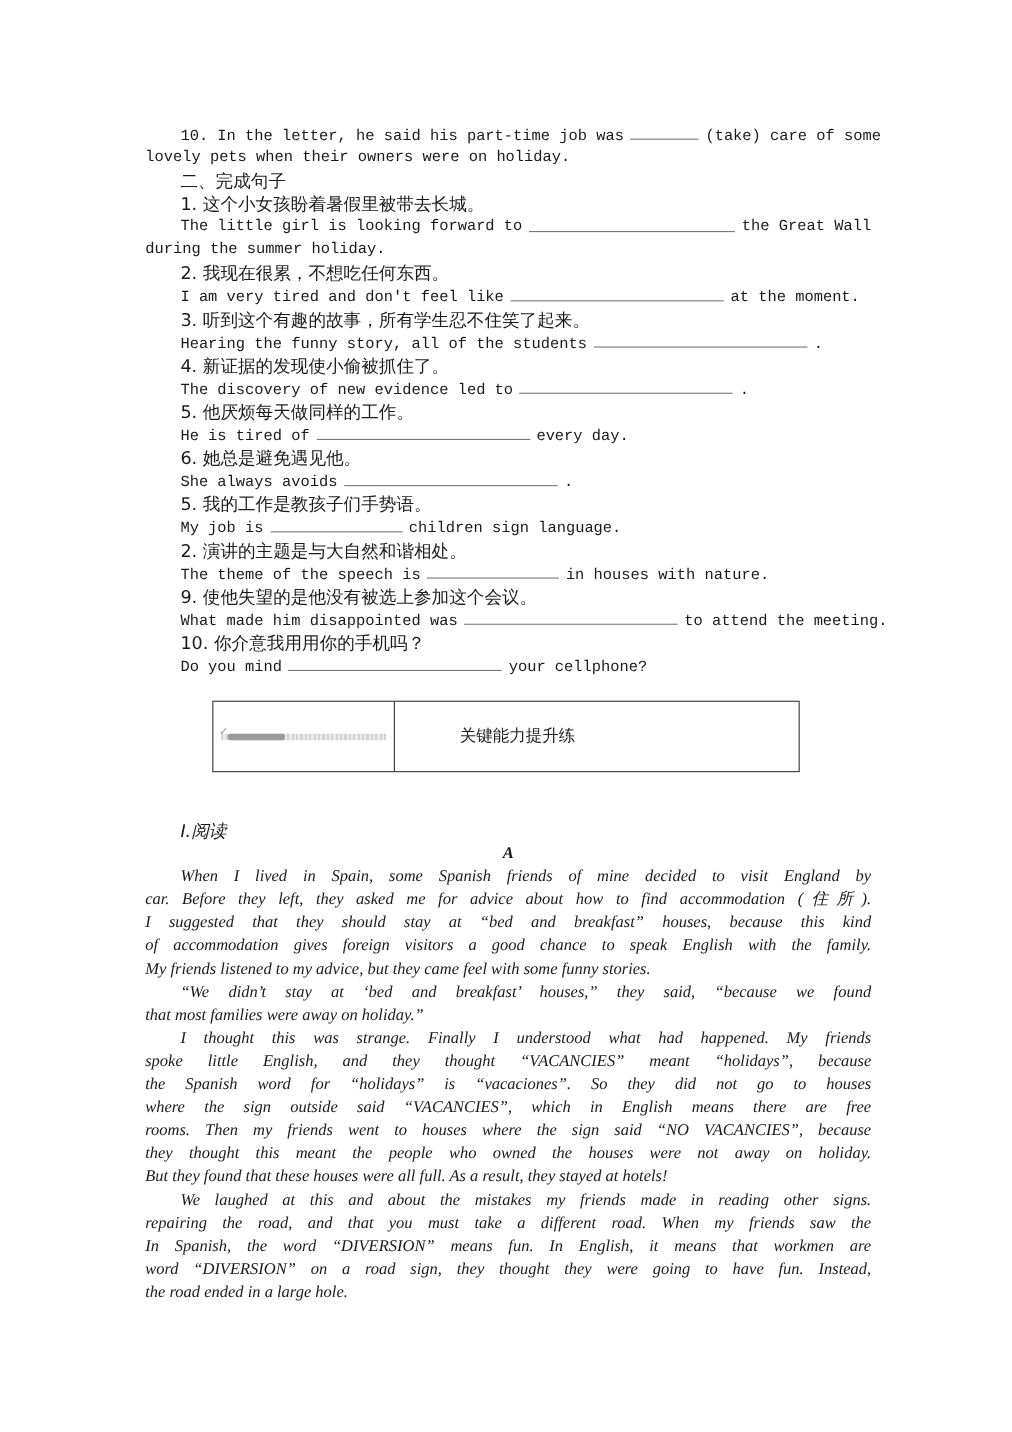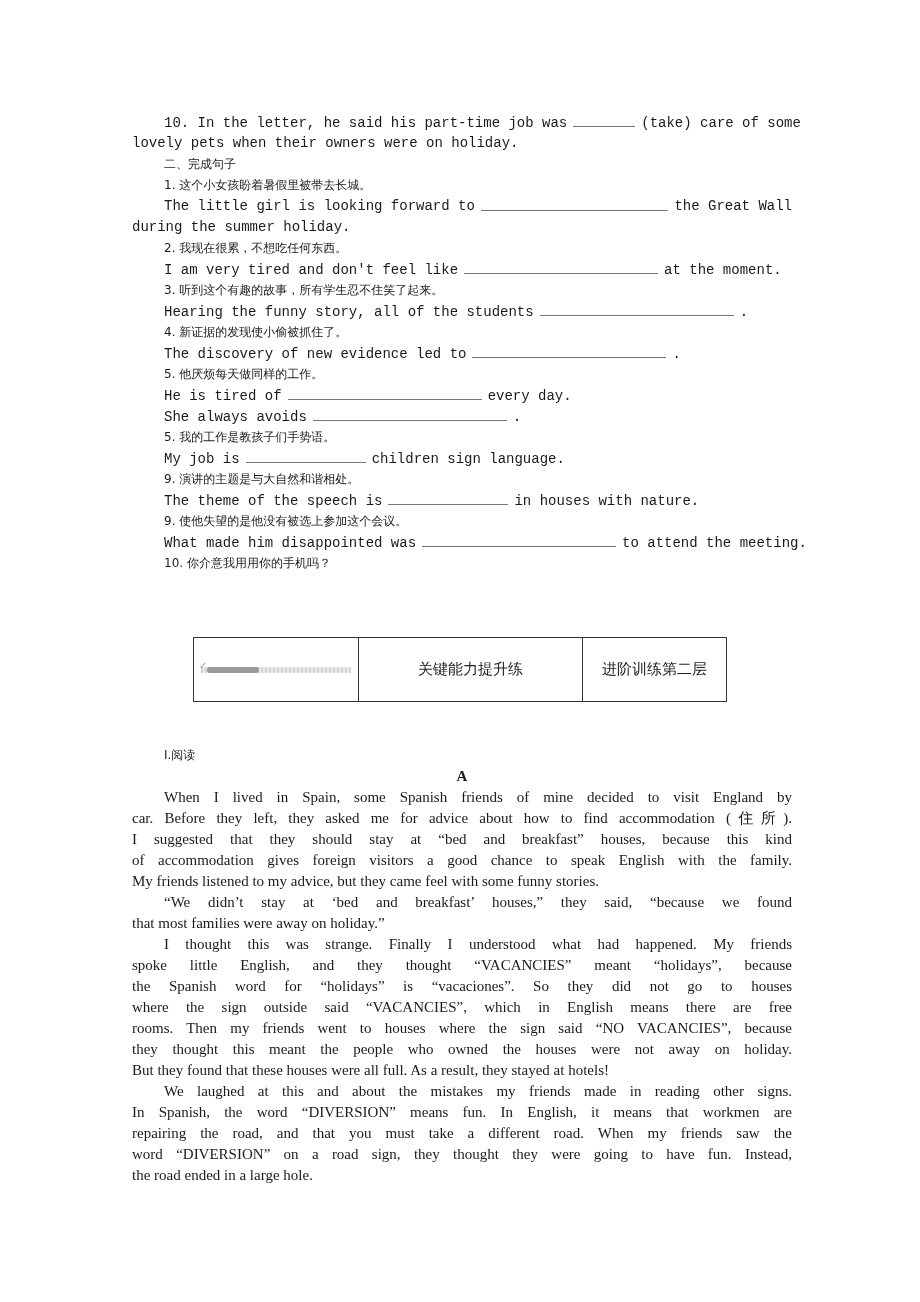--- a/index.html
+++ b/index.html
@@ -2,39 +2,39 @@
 <html><head>
 <meta charset="utf-8">
 <style>
   html, body { margin: 0; padding: 0; background: #ffffff; }
   body { width: 920px; height: 1302px; position: relative; overflow: hidden; color: #1a1a1a; }
   .page { position: absolute; left: 132px; top: 112px; width: 660px;
           font-family: "Liberation Mono", "DejaVu Sans Mono", monospace; font-size: 14px; }
   .line { height: 21px; line-height: 21px; white-space: nowrap; }
   .indent { padding-left: 32px; }
   .just { display: flex; justify-content: space-between; white-space: nowrap; }
-  .zh { font-family: "DejaVu Sans", sans-serif; font-size: 12px; }
+  .zh { font-family: "DejaVu Sans", sans-serif; font-size: 16px; }
   .blank { display: inline-block; border-bottom: 1px solid #777; height: 14px; vertical-align: baseline; margin: 0 6px; }
   .b-short { width: 62px; }
   .b-med { width: 120px; }
   .b-long { width: 194px; }
   .banner { position: absolute; left: 193px; top: 637px; width: 532px; height: 63px;
             border: 1px solid #333; display: flex; }
   .banner .cell { border-right: 1px solid #333; display: flex; align-items: center; justify-content: center;
                   font-family: "DejaVu Sans", sans-serif; font-size: 15px; color: #222; }
   .banner .cell:last-child { border-right: none; }
   .c1 { width: 164px; }
   .c2 { width: 223px; }
   .c3 { flex: 1; }
   .progress { width: 150px; height: 6px; background: repeating-linear-gradient(90deg,#d4d4d4 0 2px,#eaeaea 2px 4px); position: relative; }
   .progress .fill { position: absolute; left: 6px; top: 0; width: 52px; height: 6px; background: #9a9a9a; border-radius: 3px; }
   .progress .check { position: absolute; left: -2px; top: -7px; font-size: 10px; color: #999; }
   .reading { position: absolute; left: 132px; top: 745px; width: 660px;
              font-family: "Liberation Serif", "DejaVu Serif", serif; font-size: 15px; }
-  .reading .line { height: 21px; line-height: 21px; }
+  .reading .line { height: 21px; line-height: 21px; font-style: italic; }
   .center { text-align: center; font-weight: bold; }
   .para-first { text-indent: 32px; }
   .justify { text-align: justify; text-align-last: justify; white-space: normal; }
 </style>
 </head>
 <body>
 
 <div class="page">
   <div class="line indent just">
     <span><span>10. In the letter, he said his part-time job was</span><span class="blank b-short"></span><span>(take) care of some</span></span>
@@ -56,60 +56,61 @@
 
   <div class="line indent zh">3. 听到这个有趣的故事，所有学生忍不住笑了起来。</div>
   <div class="line indent"><span>Hearing the funny story, all of the students</span><span class="blank b-long"></span><span>.</span></div>
 
   <div class="line indent zh">4. 新证据的发现使小偷被抓住了。</div>
   <div class="line indent"><span>The discovery of new evidence led to</span><span class="blank b-long"></span><span>.</span></div>
 
   <div class="line indent zh">5. 他厌烦每天做同样的工作。</div>
   <div class="line indent"><span>He is tired of</span><span class="blank b-long"></span><span>every day.</span></div>
 
+  <div class="line indent zh">6. 她总是避免遇见他。</div>
   <div class="line indent"><span>She always avoids</span><span class="blank b-long"></span><span>.</span></div>
 
   <div class="line indent zh">5. 我的工作是教孩子们手势语。</div>
   <div class="line indent"><span>My job is</span><span class="blank b-med"></span><span>children sign language.</span></div>
 
-  <div class="line indent zh">9. 演讲的主题是与大自然和谐相处。</div>
+  <div class="line indent zh">2. 演讲的主题是与大自然和谐相处。</div>
   <div class="line indent"><span>The theme of the speech is</span><span class="blank b-med"></span><span>in houses with nature.</span></div>
 
   <div class="line indent zh">9. 使他失望的是他没有被选上参加这个会议。</div>
   <div class="line indent"><span>What made him disappointed was</span><span class="blank b-long"></span><span>to attend the meeting.</span></div>
 
   <div class="line indent zh">10. 你介意我用用你的手机吗？</div>
+  <div class="line indent"><span>Do you mind</span><span class="blank b-long"></span><span>your cellphone?</span></div>
 </div>
 
 <div class="banner">
   <div class="cell c1">
     <div class="progress">
       <span class="check">✓</span>
       <div class="fill"></div>
     </div>
   </div>
   <div class="cell c2">关键能力提升练</div>
-  <div class="cell c3">进阶训练第二层</div>
 </div>
 
 <div class="reading">
   <div class="line zh" style="padding-left:32px;">Ⅰ.阅读</div>
   <div class="line center">A</div>
   <div class="line justify para-first">When I lived in Spain, some Spanish friends of mine decided to visit England by</div>
   <div class="line justify">car. Before they left, they asked me for advice about how to find accommodation (住所).</div>
   <div class="line justify">I suggested that they should stay at “bed and breakfast” houses, because this kind</div>
   <div class="line justify">of accommodation gives foreign visitors a good chance to speak English with the family.</div>
   <div class="line">My friends listened to my advice, but they came feel with some funny stories.</div>
   <div class="line justify para-first">“We didn’t stay at ‘bed and breakfast’ houses,” they said, “because we found</div>
   <div class="line">that most families were away on holiday.”</div>
   <div class="line justify para-first">I thought this was strange. Finally I understood what had happened. My friends</div>
   <div class="line justify">spoke little English, and they thought “VACANCIES” meant “holidays”, because</div>
   <div class="line justify">the Spanish word for “holidays” is “vacaciones”. So they did not go to houses</div>
   <div class="line justify">where the sign outside said “VACANCIES”, which in English means there are free</div>
   <div class="line justify">rooms. Then my friends went to houses where the sign said “NO VACANCIES”, because</div>
   <div class="line justify">they thought this meant the people who owned the houses were not away on holiday.</div>
   <div class="line">But they found that these houses were all full. As a result, they stayed at hotels!</div>
   <div class="line justify para-first">We laughed at this and about the mistakes my friends made in reading other signs.</div>
+  <div class="line justify">repairing the road, and that you must take a different road. When my friends saw the</div>
   <div class="line justify">In Spanish, the word “DIVERSION” means fun. In English, it means that workmen are</div>
-  <div class="line justify">repairing the road, and that you must take a different road. When my friends saw the</div>
   <div class="line justify">word “DIVERSION” on a road sign, they thought they were going to have fun. Instead,</div>
   <div class="line">the road ended in a large hole.</div>
 </div>
 
 </body></html>

